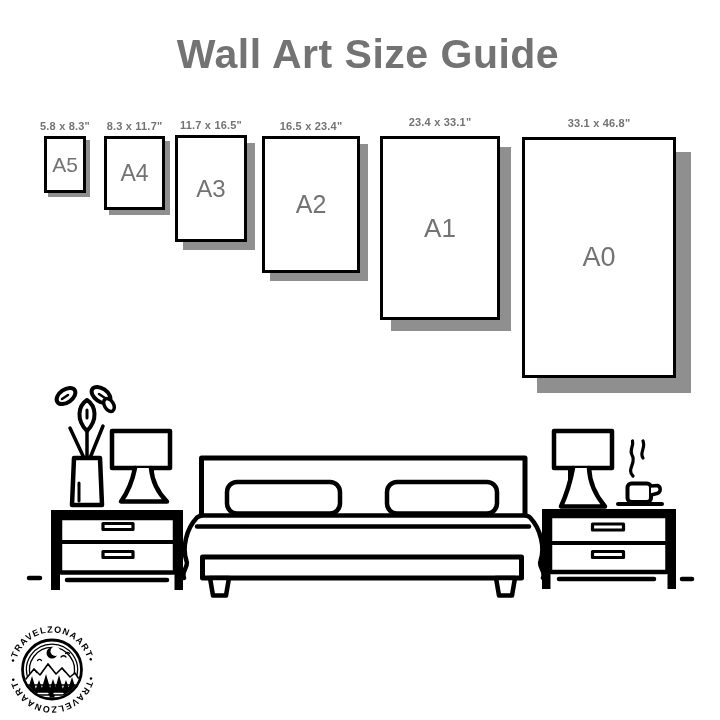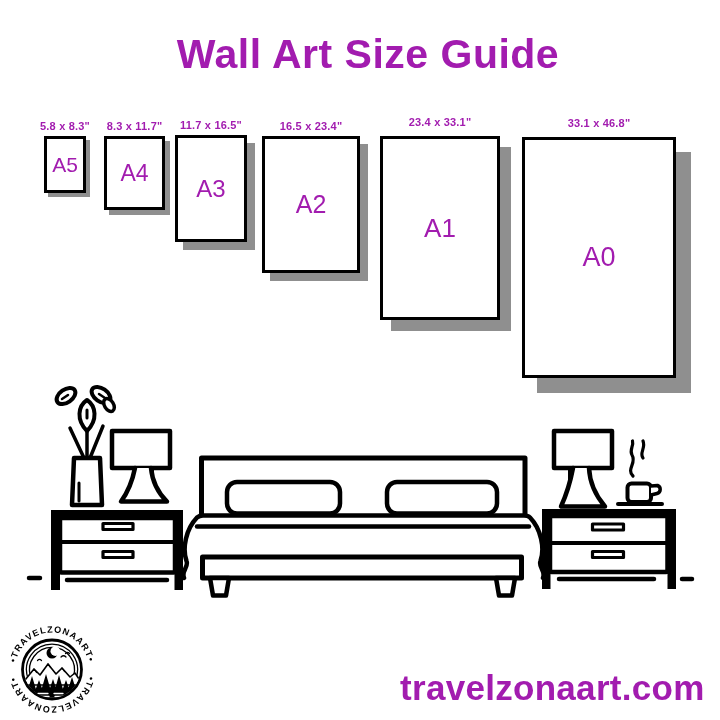--- a/index.html
+++ b/index.html
@@ -1,17 +1,17 @@
 <!DOCTYPE html>
 <html><head>
 <meta charset="utf-8">
 <style>
   html,body{margin:0;padding:0;background:#fff;}
   .page{position:relative;width:720px;height:720px;background:#fff;overflow:hidden;
-        font-family:"Liberation Sans", sans-serif;color:#a21caf;}
+        font-family:"Liberation Sans", sans-serif;color:#737373;}
 
   .title{position:absolute;top:31px;left:8px;width:720px;text-align:center;
          font-size:41px;font-weight:bold;letter-spacing:.5px;}
 
   
   .sheet{position:absolute;background:#fff;border:3px solid #000;box-sizing:border-box;
          display:flex;align-items:center;justify-content:center;}
   .ltr{font-weight:normal;}
   .dim{position:absolute;bottom:calc(100% + 7px);left:50%;transform:translateX(-50%);
        font-size:11px;font-weight:bold;white-space:nowrap;letter-spacing:.2px;}
@@ -180,15 +180,14 @@
                  M60,56 L56,67 L64,67 Z M66,53 L61.5,67 L70.5,67 Z M72,58 L68.5,67 L75.5,67 Z"></path>
       </g>
       <g>
         <rect x="14" y="66" width="64" height="12" fill="#000"></rect>
         <path d="M20,69.5 h8 M32,69.5 h10 M48,69.5 h9 M62,69.5 h8" stroke="#fff" stroke-width="1.3"></path>
         <path d="M18,72.5 h9 M31,72.5 h12 M49,72.5 h10 M63,72.5 h7" stroke="#fff" stroke-width="1.3"></path>
       </g>
     </g>
   </svg>
 
-  <div class="website">travelzonaart.com</div>
 
 </div>
 
 </body></html>

